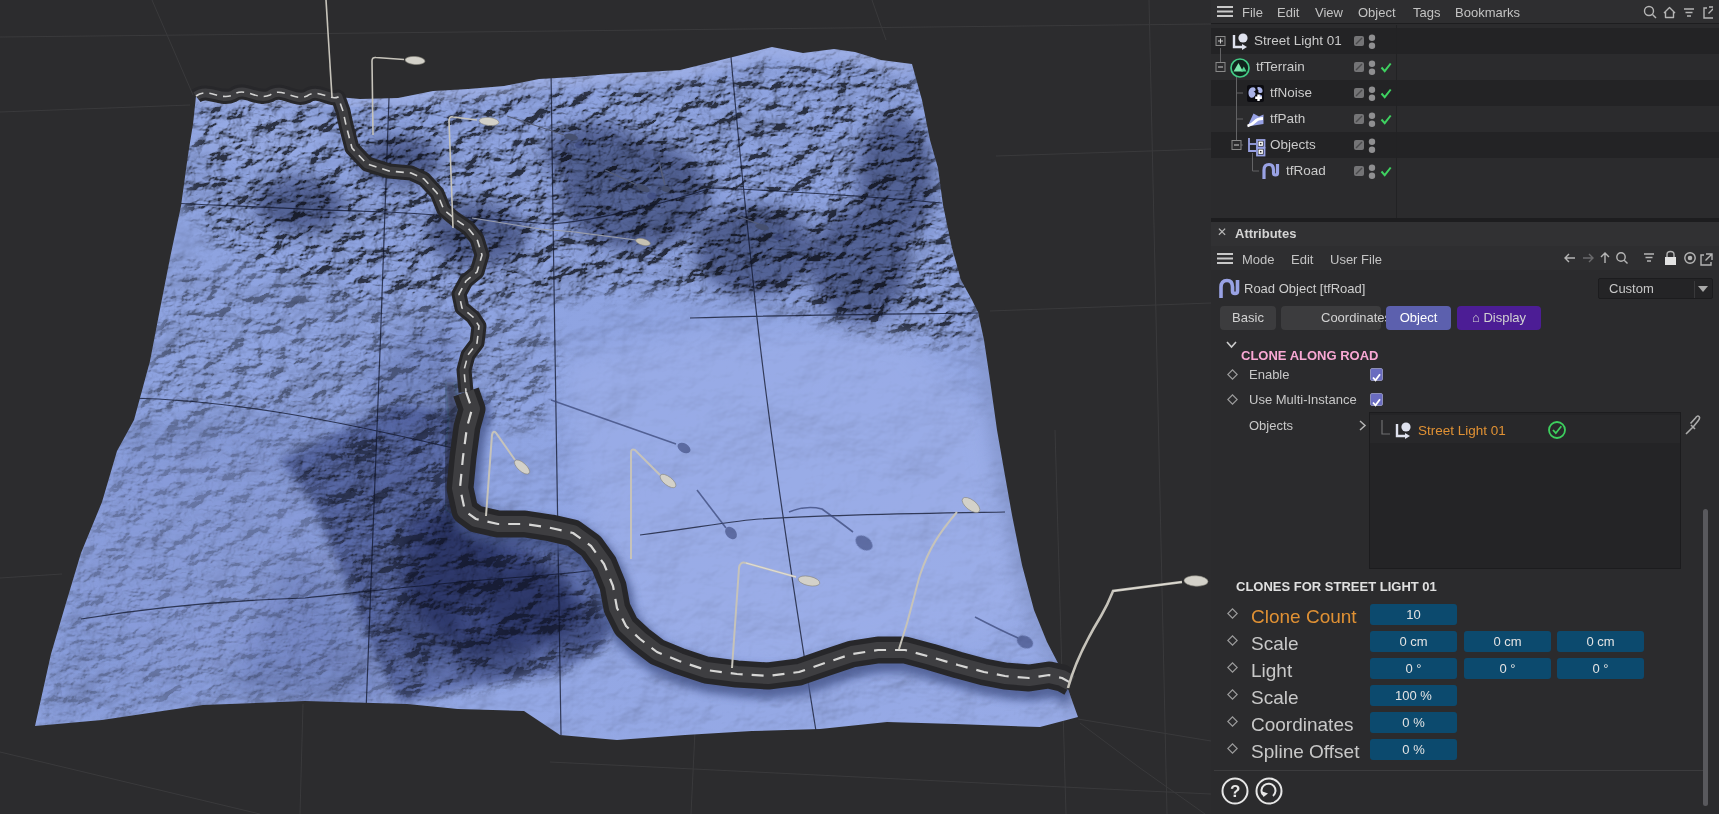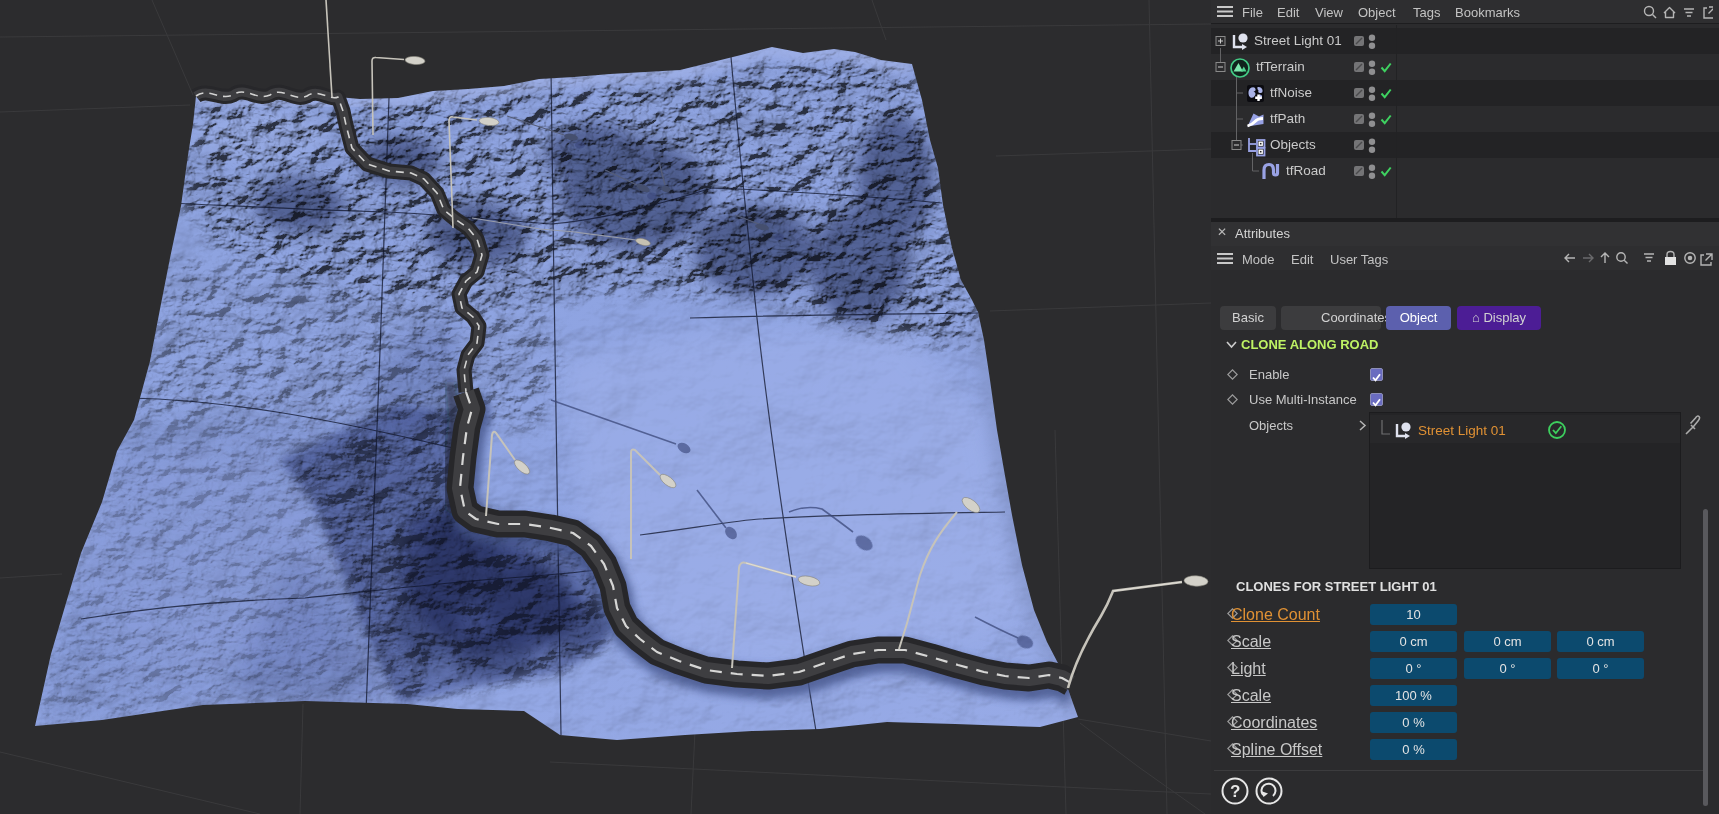--- a/index.html
+++ b/index.html
@@ -337,34 +337,34 @@
           <path d="M170.5 146.5 l3.2 3.6 l6 -7.6"></path>
         </g>
         <line x1="185.5" y1="0" x2="185.5" y2="193" stroke="#222224"></line>
       </svg>
     </div>
 
     <div class="abs" style="left:0;top:218px;width:508px;height:4px;background:#1d1d1f;"></div>
 
     <div class="abs" style="left:0;top:222px;width:508px;height:24px;background:#313133;">
       <span class="abs" style="left:6px;top:3px;color:#b9b9b9;font-size:12px;">✕</span>
-      <span class="abs" style="left:24px;top:4px;color:#d4d4d4;font-size:13px;font-weight:normal;">Attributes</span>
+      <span class="abs" style="left:24px;top:4px;color:#d4d4d4;font-size:13px;font-weight:bold;">Attributes</span>
     </div>
 
     <div class="abs" style="left:0;top:246px;width:508px;height:24px;background:#2e2e30;">
       <svg class="abs" style="left:6px;top:6px" width="16" height="13">
           <g stroke="#c9c9c9" stroke-width="2">
             <line x1="0" y1="2" x2="16" y2="2"></line>
             <line x1="0" y1="6.5" x2="16" y2="6.5"></line>
             <line x1="0" y1="11" x2="16" y2="11"></line>
           </g>
         </svg>
       <span class="lbl abs" style="left:31px;top:6px;">Mode</span>
       <span class="lbl abs" style="left:80px;top:6px;">Edit</span>
-      <span class="lbl abs" style="left:119px;top:6px;">User Tags</span>
+      <span class="lbl abs" style="left:119px;top:6px;">User File</span>
       <svg class="abs" style="left:350px;top:4px" width="158" height="17" fill="none" stroke="#b5b5b5" stroke-width="1.4">
         <path d="M14 8 L4 8 M8 4 L4 8 L8 12"></path>
         <path d="M22 8 L32 8 M28 4 L32 8 L28 12" stroke="#6a6a6c"></path>
         <path d="M44 13 L44 3 M40 7 L44 3 L48 7"></path>
         <g>
             <circle cx="60" cy="7" r="4.2"></circle>
             <line x1="63.2" y1="10.2" x2="66.5" y2="13.5"></line>
           </g>
         <path d="M83 4 L93 4 M84.5 7.5 L91.5 7.5 M86 11 L90 11"></path>
         <g>
@@ -375,32 +375,45 @@
             <circle cx="129" cy="8" r="5.2"></circle>
             <circle cx="129" cy="8" r="1.6" fill="#b5b5b5"></circle>
           </g>
         <g>
             <path d="M143 5 L140 5 L140 15 L150 15 L150 12"></path>
             <path d="M145 4 L151 4 L151 10 M151 4 L144.5 10.5"></path>
           </g>
       </svg>
     </div>
 
+    <div class="abs" style="left:0;top:270px;width:508px;height:38px;background:#2b2b2d;">
+      <svg class="abs" style="left:8px;top:8px" width="22" height="22">
+        <path d="M2 20 L2 9 Q2 2.5 8 2.5 Q13.5 2.5 13.5 9 L13.5 13 Q13.5 15.5 16 15.5 Q18.5 15.5 18.5 13 L18.5 2" stroke="#99a2e4" stroke-width="3.6" fill="none"></path>
+      </svg>
+      <span class="abs" style="left:33px;top:11px;color:#cecece;font-size:13px;">Road Object [tfRoad]</span>
+      <div class="abs" style="left:387px;top:8px;width:115px;height:21px;background:#242426;border:1px solid #1c1c1e;border-radius:2px;">
+        <span class="abs" style="left:10px;top:2px;color:#c8c8c8;font-size:13px;">Custom</span>
+        <svg class="abs" style="right:4px;top:7px" width="10" height="7">
+            <path d="M0 0 L10 0 L5 6 Z" fill="#a9a9a9"></path>
+          </svg>
+        <div class="abs" style="right:17px;top:2px;width:1px;height:17px;background:#39393b;"></div>
+      </div>
+    </div>
 
     <div class="abs" style="left:0;top:306px;width:508px;height:25px;">
       <div class="abs" style="left:9px;top:0;width:56px;height:24px;background:#3c3c3e;border-radius:4px;color:#d2d2d2;font-size:13px;text-align:center;line-height:24px;">Basic</div>
       <div class="abs" style="left:70px;top:0;width:100px;height:24px;background:#3c3c3e;border-radius:4px;color:#d2d2d2;font-size:13px;line-height:24px;padding-left:40px;">Coordinates</div>
       <div class="abs" style="left:175px;top:0;width:65px;height:24px;background:#5c60ae;border-radius:4px;color:#ffffff;font-size:13px;text-align:center;line-height:24px;">Object</div>
       <div class="abs" style="left:246px;top:0;width:84px;height:24px;background:#4c1d95;border-radius:4px;color:#d2d2d2;font-size:13px;text-align:center;line-height:24px;">⌂ Display</div>
     </div>
 
     <svg class="abs" style="left:15px;top:340px" width="12" height="10">
         <path d="M1 2 L5.5 7 L10 2" stroke="#cccccc" stroke-width="1.6" fill="none"></path>
       </svg>
-    <span class="abs" style="left:30px;top:337px;color:#bef264;font-size:13px;font-weight:bold;">CLONE ALONG ROAD</span>
+    <span class="abs" style="left:30px;top:348px;color:#f9a8d4;font-size:13px;font-weight:bold;">CLONE ALONG ROAD</span>
 
     <svg class="abs" style="left:16px;top:369px" width="11" height="11">
         <rect x="2.2" y="2.2" width="6.6" height="6.6" fill="none" stroke="#9a9a9a" stroke-width="1.2" transform="rotate(45 5.5 5.5)"></rect>
       </svg>
     <span class="abs" style="left:38px;top:367px;color:#c8c8c8;font-size:13px;">Enable</span>
     <div class="abs" style="left:159px;top:368px;width:13px;height:13px;background:#6a6cc0;border:1px solid #8d8fb8;border-radius:2px;"><svg width="11" height="11">
           <path d="M2 5.5 l2.5 2.8 l4.5 -6" stroke="#fff" stroke-width="1.8" fill="none"></path>
         </svg></div>
     <svg class="abs" style="left:16px;top:394px" width="11" height="11">
         <rect x="2.2" y="2.2" width="6.6" height="6.6" fill="none" stroke="#9a9a9a" stroke-width="1.2" transform="rotate(45 5.5 5.5)"></rect>
@@ -431,21 +444,21 @@
       </svg>
     </div>
     <svg class="abs" style="left:472px;top:415px" width="20" height="22" fill="none" stroke="#ababab" stroke-width="1.6">
       <path d="M3 19 L10 12 M8 10 L12 14 M10.5 11.5 L15 6 Q17.5 3 16 1.5 Q14.5 0 12.5 3 L7.5 8.5"></path>
     </svg>
 
     <span class="abs" style="left:25px;top:579px;color:#e0e0e0;font-size:13px;font-weight:bold;">CLONES FOR STREET LIGHT 01</span>
     <style>
       .dia { position:absolute; left:16px; width:11px; height:11px; }
       .fld { position:absolute; height:21px; background:#0c4a6e; border-radius:3px; color:#e3e3e3; font-size:13px; text-align:center; line-height:21px; }
-      .plbl { position:absolute; left:20px; color:#c8c8c8; font-size:16px;text-decoration:underline; }
+      .plbl { position:absolute; left:40px; color:#c8c8c8; font-size:19px; }
     </style>
     <svg class="dia" style="top:608px" viewBox="0 0 11 11">
         <rect x="2.2" y="2.2" width="6.6" height="6.6" fill="none" stroke="#9a9a9a" stroke-width="1.2" transform="rotate(45 5.5 5.5)"></rect>
       </svg>
     <span class="plbl" style="top:606px;color:#e09134;">Clone Count</span>
     <div class="fld" style="left:159px;top:604px;width:87px;">10</div>
     <svg class="dia" style="top:635px" viewBox="0 0 11 11">
         <rect x="2.2" y="2.2" width="6.6" height="6.6" fill="none" stroke="#9a9a9a" stroke-width="1.2" transform="rotate(45 5.5 5.5)"></rect>
       </svg>
     <span class="plbl" style="top:633px;">Scale</span>

